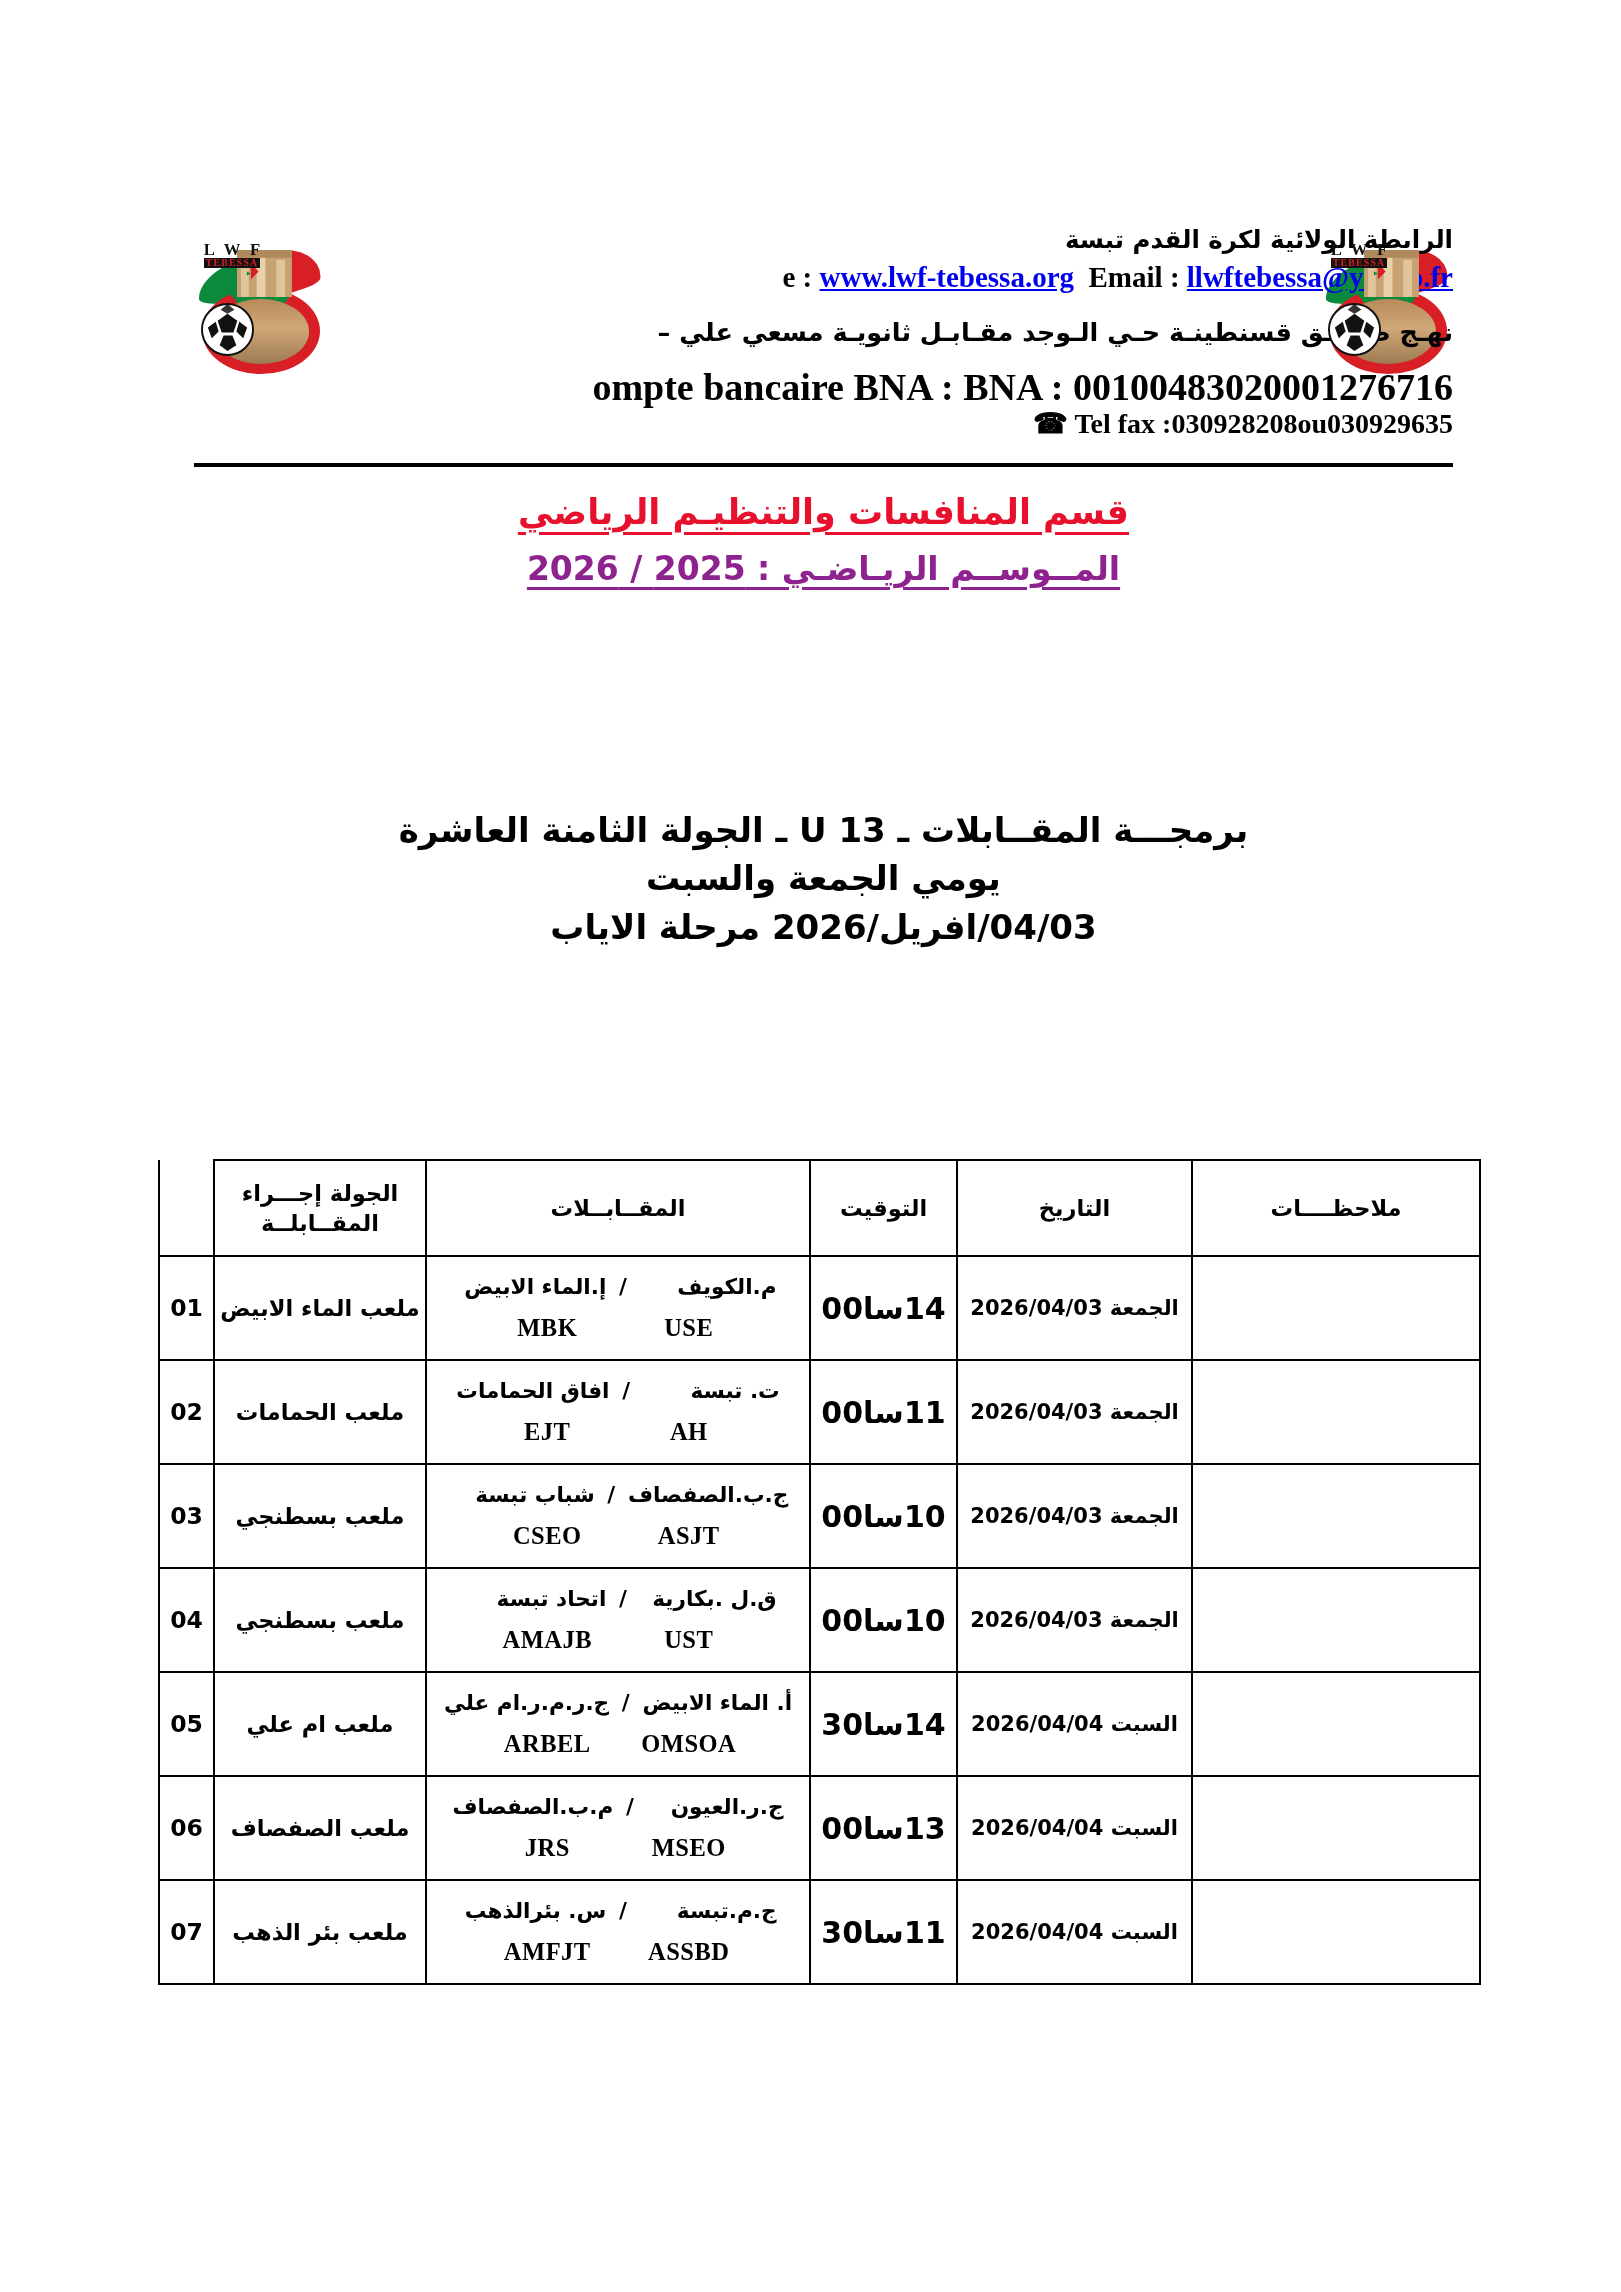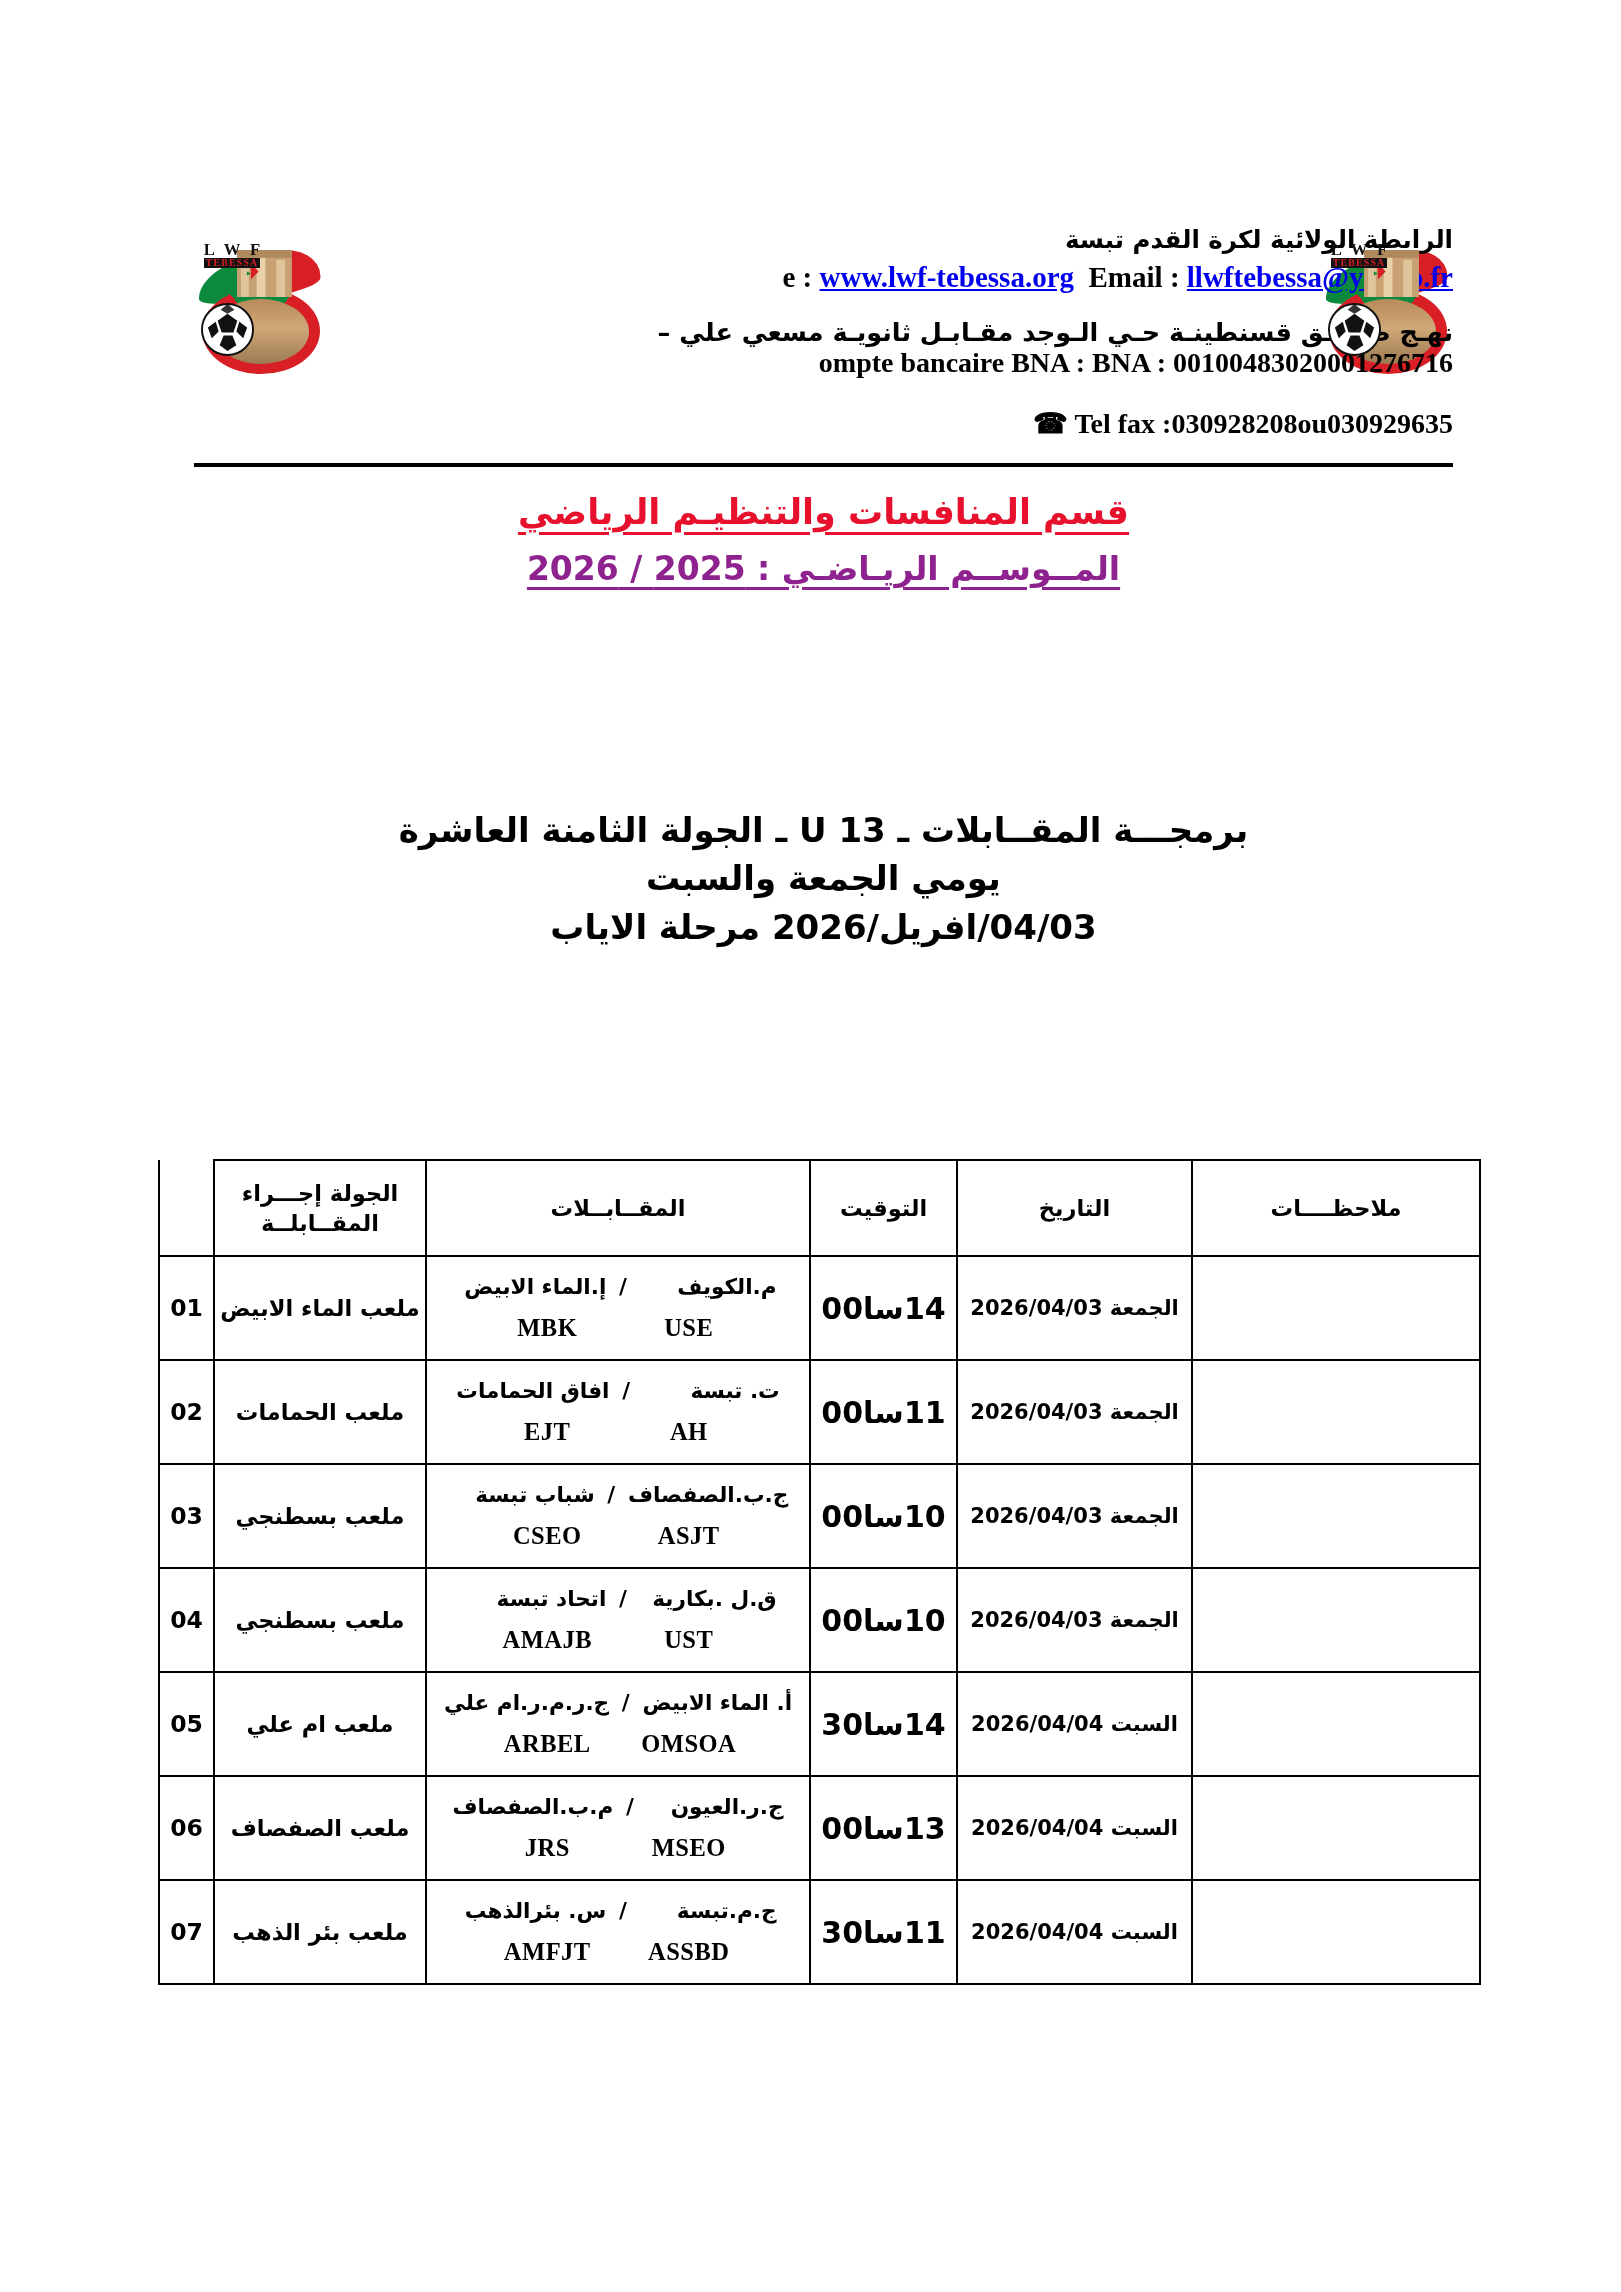--- a/index.html
+++ b/index.html
@@ -129,21 +129,21 @@
     direction: rtl;
   }
   .lh-lt {
     font-family: "Liberation Serif", serif;
     font-weight: bold;
     direction: ltr;
   }
   .lh-l1 { top: 3.9px;   font-size: 24.5px; }
   .lh-l2 { top: 40px;  font-size: 29px; }
   .lh-l3 { top: 96px;  font-size: 25.5px; letter-spacing: 1px; }
-  .lh-l4 { top: 126px; font-size: 28px; }
+  .lh-l4 { top: 144px; font-size: 38px; }
   .lh-l5 { top: 186px; font-size: 28px; }
 
   a.lnk {
     color: #0000ee;
     text-decoration: underline;
   }
 
   .hr-thick {
     position: absolute;
     top: 463px;

